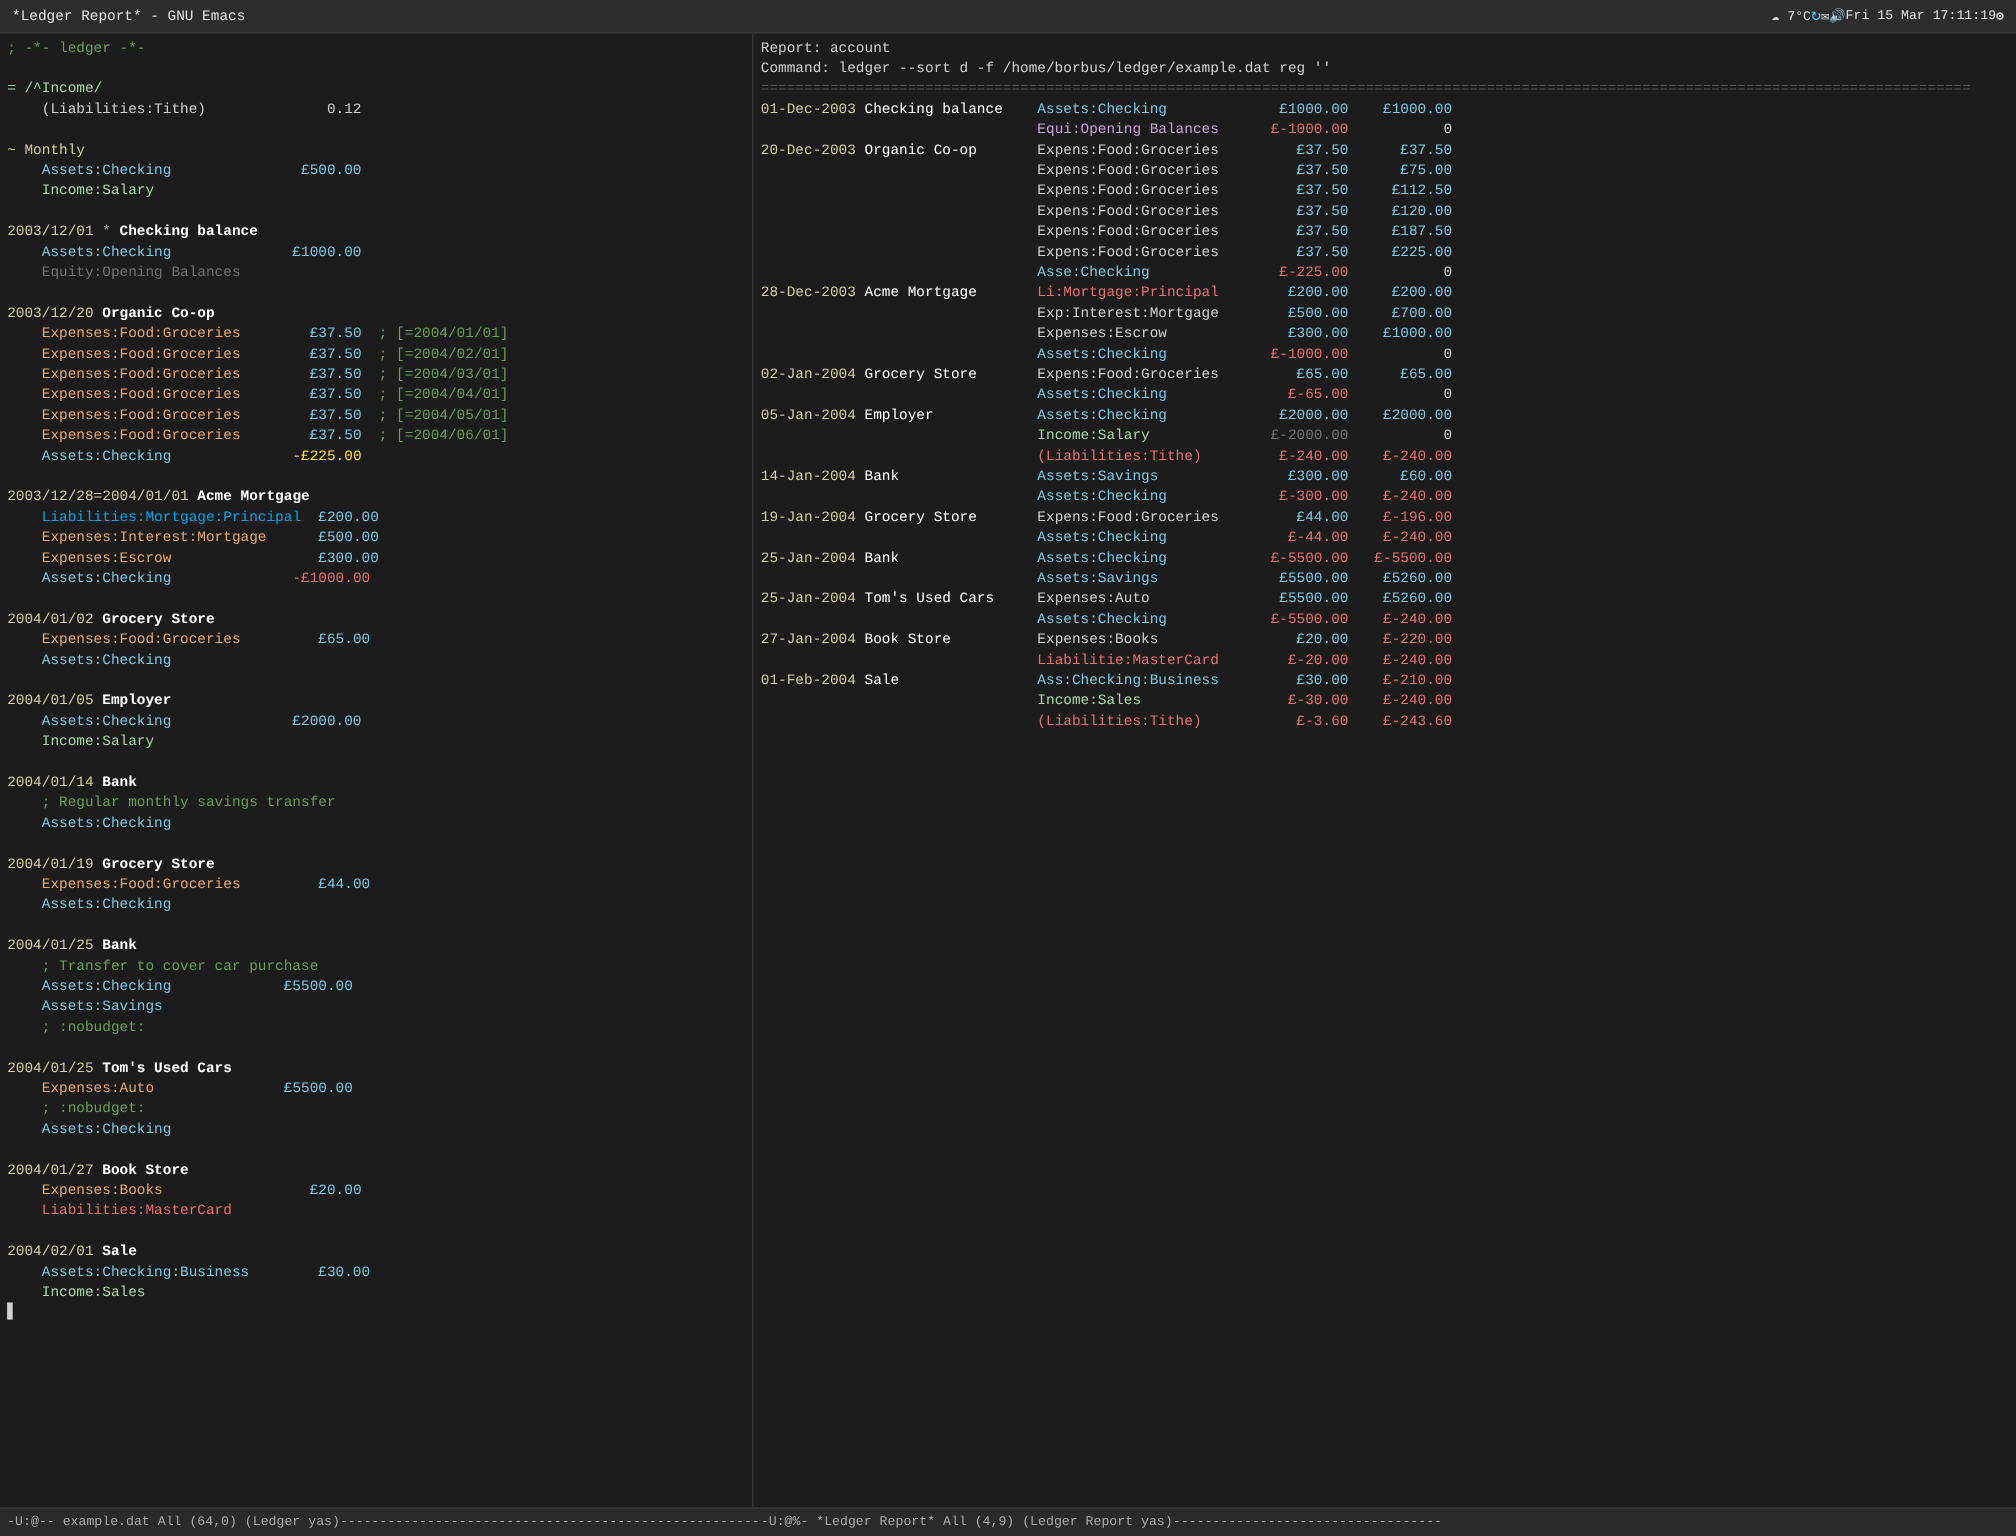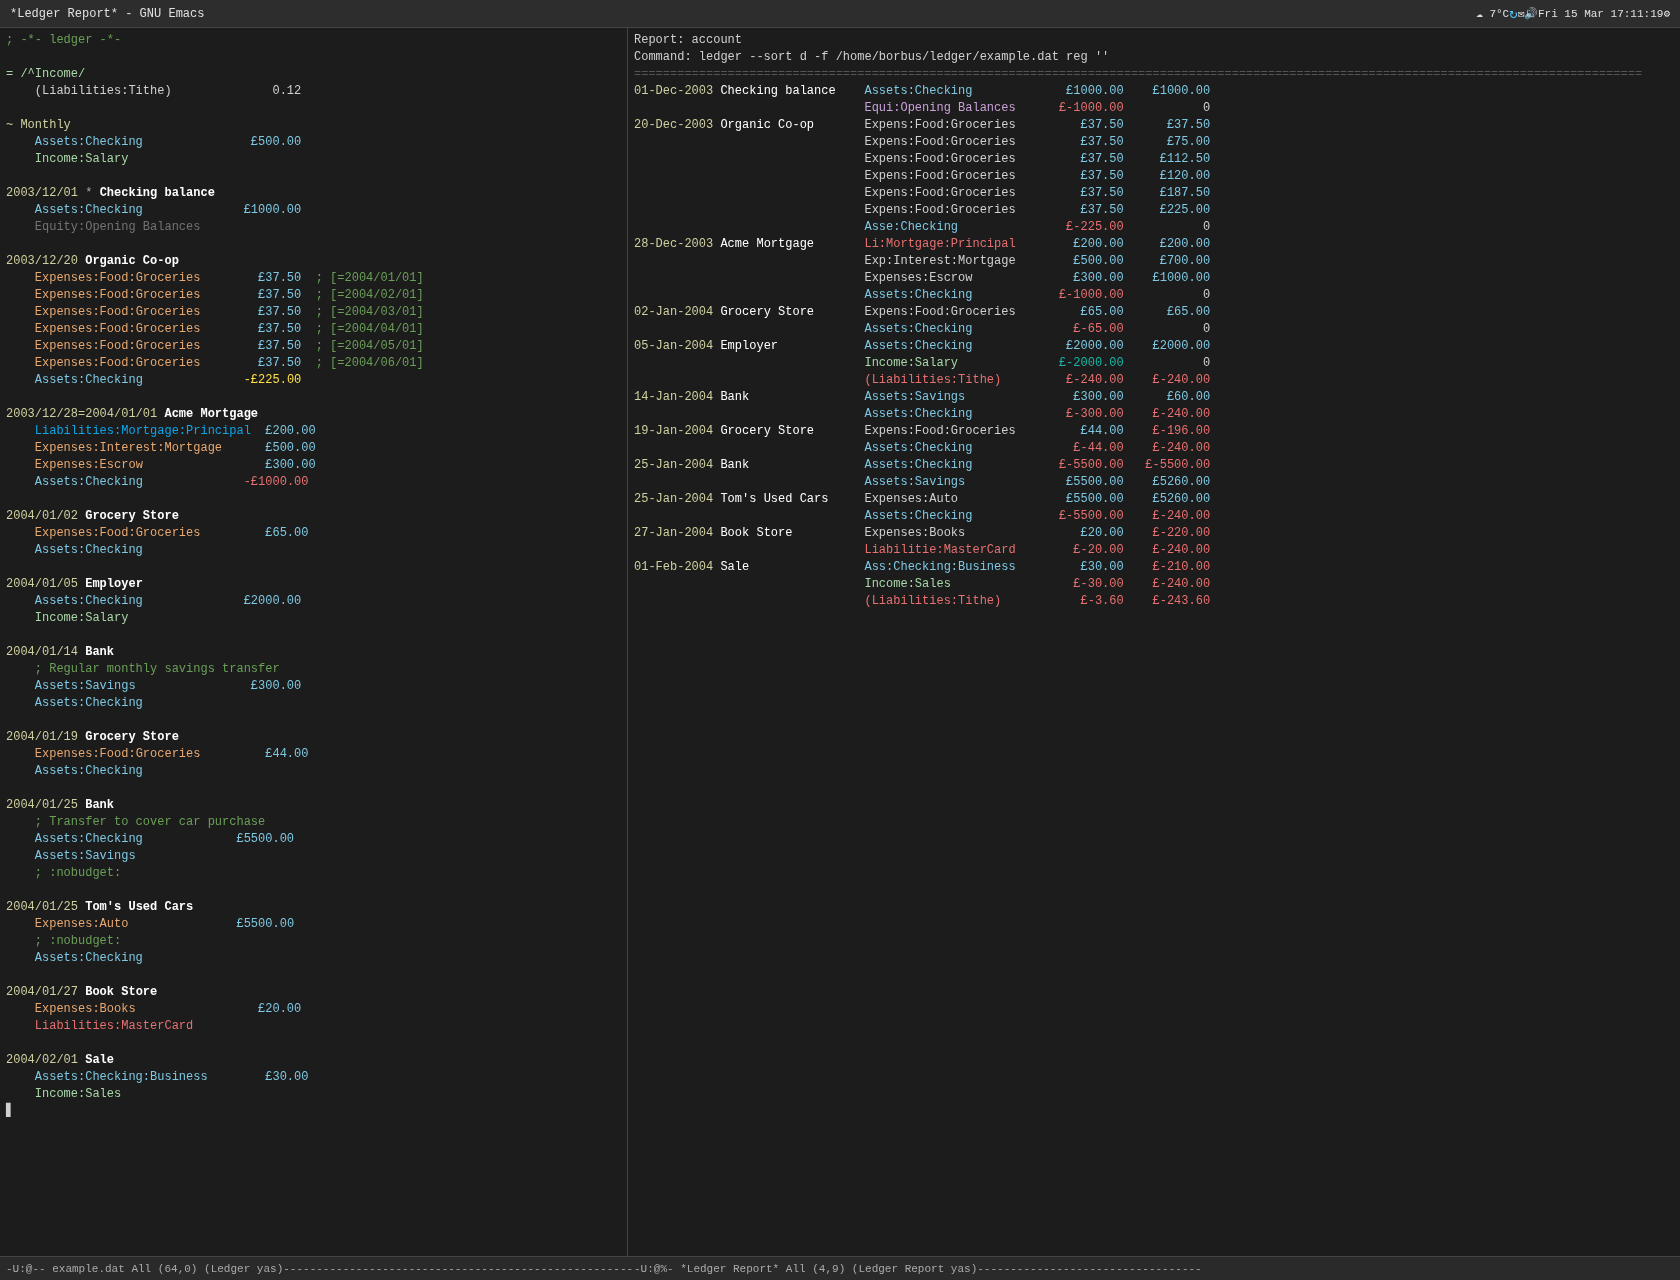--- a/index.html
+++ b/index.html
@@ -123,21 +123,20 @@
       <div class="line"><span style="color:#d0d0a0">2004/01/02</span> <span style="color:#ffffff;font-weight:bold">Grocery Store</span></div>
       <div class="line">    <span style="color:#e8a870">Expenses:Food:Groceries</span>         <span style="color:#7ec8e3">£65.00</span></div>
       <div class="line"><span style="color:#7ec8e3">    Assets:Checking</span></div>
       <div class="line">&nbsp;</div>
       <div class="line"><span style="color:#d0d0a0">2004/01/05</span> <span style="color:#ffffff;font-weight:bold">Employer</span></div>
       <div class="line"><span style="color:#7ec8e3">    Assets:Checking              £2000.00</span></div>
       <div class="line"><span style="color:#a8d8a8">    Income:Salary</span></div>
       <div class="line">&nbsp;</div>
       <div class="line"><span style="color:#d0d0a0">2004/01/14</span> <span style="color:#ffffff;font-weight:bold">Bank</span></div>
       <div class="line"><span style="color:#6a9f57">    ; Regular monthly savings transfer</span></div>
-      <div class="line"><span style="color:#7ec8e3">    Assets:Savings                £300.00</span></div>
       <div class="line"><span style="color:#7ec8e3">    Assets:Checking</span></div>
       <div class="line">&nbsp;</div>
       <div class="line"><span style="color:#d0d0a0">2004/01/19</span> <span style="color:#ffffff;font-weight:bold">Grocery Store</span></div>
       <div class="line">    <span style="color:#e8a870">Expenses:Food:Groceries</span>         <span style="color:#7ec8e3">£44.00</span></div>
       <div class="line"><span style="color:#7ec8e3">    Assets:Checking</span></div>
       <div class="line">&nbsp;</div>
       <div class="line"><span style="color:#d0d0a0">2004/01/25</span> <span style="color:#ffffff;font-weight:bold">Bank</span></div>
       <div class="line"><span style="color:#6a9f57">    ; Transfer to cover car purchase</span></div>
       <div class="line"><span style="color:#7ec8e3">    Assets:Checking             £5500.00</span></div>
       <div class="line"><span style="color:#7ec8e3">    Assets:Savings</span></div>
@@ -170,21 +169,21 @@
       <div class="line"><span style="color:#d0d0a0">            </span><span style="color:#ffffff">                    </span><span style="color:#d0d0d0">Expens:Food:Groceries     </span><span style="color:#7ec8e3">    £37.50</span>  <span style="color:#7ec8e3">   £187.50</span></div>
       <div class="line"><span style="color:#d0d0a0">            </span><span style="color:#ffffff">                    </span><span style="color:#d0d0d0">Expens:Food:Groceries     </span><span style="color:#7ec8e3">    £37.50</span>  <span style="color:#7ec8e3">   £225.00</span></div>
       <div class="line"><span style="color:#d0d0a0">            </span><span style="color:#ffffff">                    </span><span style="color:#7ec8e3">Asse:Checking             </span><span style="color:#e87070">  £-225.00</span>  <span style="color:#d0d0d0">         0</span></div>
       <div class="line"><span style="color:#d0d0a0">28-Dec-2003 </span><span style="color:#ffffff">Acme Mortgage       </span><span style="color:#e87070">Li:Mortgage:Principal     </span><span style="color:#7ec8e3">   £200.00</span>  <span style="color:#7ec8e3">   £200.00</span></div>
       <div class="line"><span style="color:#d0d0a0">            </span><span style="color:#ffffff">                    </span><span style="color:#d0d0d0">Exp:Interest:Mortgage     </span><span style="color:#7ec8e3">   £500.00</span>  <span style="color:#7ec8e3">   £700.00</span></div>
       <div class="line"><span style="color:#d0d0a0">            </span><span style="color:#ffffff">                    </span><span style="color:#d0d0d0">Expenses:Escrow           </span><span style="color:#7ec8e3">   £300.00</span>  <span style="color:#7ec8e3">  £1000.00</span></div>
       <div class="line"><span style="color:#d0d0a0">            </span><span style="color:#ffffff">                    </span><span style="color:#7ec8e3">Assets:Checking           </span><span style="color:#e87070"> £-1000.00</span>  <span style="color:#d0d0d0">         0</span></div>
       <div class="line"><span style="color:#d0d0a0">02-Jan-2004 </span><span style="color:#ffffff">Grocery Store       </span><span style="color:#d0d0d0">Expens:Food:Groceries     </span><span style="color:#7ec8e3">    £65.00</span>  <span style="color:#7ec8e3">    £65.00</span></div>
       <div class="line"><span style="color:#d0d0a0">            </span><span style="color:#ffffff">                    </span><span style="color:#7ec8e3">Assets:Checking           </span><span style="color:#e87070">   £-65.00</span>  <span style="color:#d0d0d0">         0</span></div>
       <div class="line"><span style="color:#d0d0a0">05-Jan-2004 </span><span style="color:#ffffff">Employer            </span><span style="color:#7ec8e3">Assets:Checking           </span><span style="color:#7ec8e3">  £2000.00</span>  <span style="color:#7ec8e3">  £2000.00</span></div>
-      <div class="line"><span style="color:#d0d0a0">            </span><span style="color:#ffffff">                    </span><span style="color:#a8d8a8">Income:Salary             </span><span style="color:#14b8a6"> £-2000.00</span>  <span style="color:#d0d0d0">         0</span></div>
+      <div class="line"><span style="color:#d0d0a0">            </span><span style="color:#ffffff">                    </span><span style="color:#a8d8a8">Income:Salary             </span><span style="color:#737373"> £-2000.00</span>  <span style="color:#d0d0d0">         0</span></div>
       <div class="line"><span style="color:#d0d0a0">            </span><span style="color:#ffffff">                    </span><span style="color:#e87070">(Liabilities:Tithe)       </span><span style="color:#e87070">  £-240.00</span>  <span style="color:#e87070">  £-240.00</span></div>
       <div class="line"><span style="color:#d0d0a0">14-Jan-2004 </span><span style="color:#ffffff">Bank                </span><span style="color:#7ec8e3">Assets:Savings            </span><span style="color:#7ec8e3">   £300.00</span>  <span style="color:#7ec8e3">    £60.00</span></div>
       <div class="line"><span style="color:#d0d0a0">            </span><span style="color:#ffffff">                    </span><span style="color:#7ec8e3">Assets:Checking           </span><span style="color:#e87070">  £-300.00</span>  <span style="color:#e87070">  £-240.00</span></div>
       <div class="line"><span style="color:#d0d0a0">19-Jan-2004 </span><span style="color:#ffffff">Grocery Store       </span><span style="color:#d0d0d0">Expens:Food:Groceries     </span><span style="color:#7ec8e3">    £44.00</span>  <span style="color:#e87070">  £-196.00</span></div>
       <div class="line"><span style="color:#d0d0a0">            </span><span style="color:#ffffff">                    </span><span style="color:#7ec8e3">Assets:Checking           </span><span style="color:#e87070">   £-44.00</span>  <span style="color:#e87070">  £-240.00</span></div>
       <div class="line"><span style="color:#d0d0a0">25-Jan-2004 </span><span style="color:#ffffff">Bank                </span><span style="color:#7ec8e3">Assets:Checking           </span><span style="color:#e87070"> £-5500.00</span>  <span style="color:#e87070"> £-5500.00</span></div>
       <div class="line"><span style="color:#d0d0a0">            </span><span style="color:#ffffff">                    </span><span style="color:#7ec8e3">Assets:Savings            </span><span style="color:#7ec8e3">  £5500.00</span>  <span style="color:#7ec8e3">  £5260.00</span></div>
       <div class="line"><span style="color:#d0d0a0">25-Jan-2004 </span><span style="color:#ffffff">Tom's Used Cars     </span><span style="color:#d0d0d0">Expenses:Auto             </span><span style="color:#7ec8e3">  £5500.00</span>  <span style="color:#7ec8e3">  £5260.00</span></div>
       <div class="line"><span style="color:#d0d0a0">            </span><span style="color:#ffffff">                    </span><span style="color:#7ec8e3">Assets:Checking           </span><span style="color:#e87070"> £-5500.00</span>  <span style="color:#e87070">  £-240.00</span></div>
       <div class="line"><span style="color:#d0d0a0">27-Jan-2004 </span><span style="color:#ffffff">Book Store          </span><span style="color:#d0d0d0">Expenses:Books            </span><span style="color:#7ec8e3">    £20.00</span>  <span style="color:#e87070">  £-220.00</span></div>

